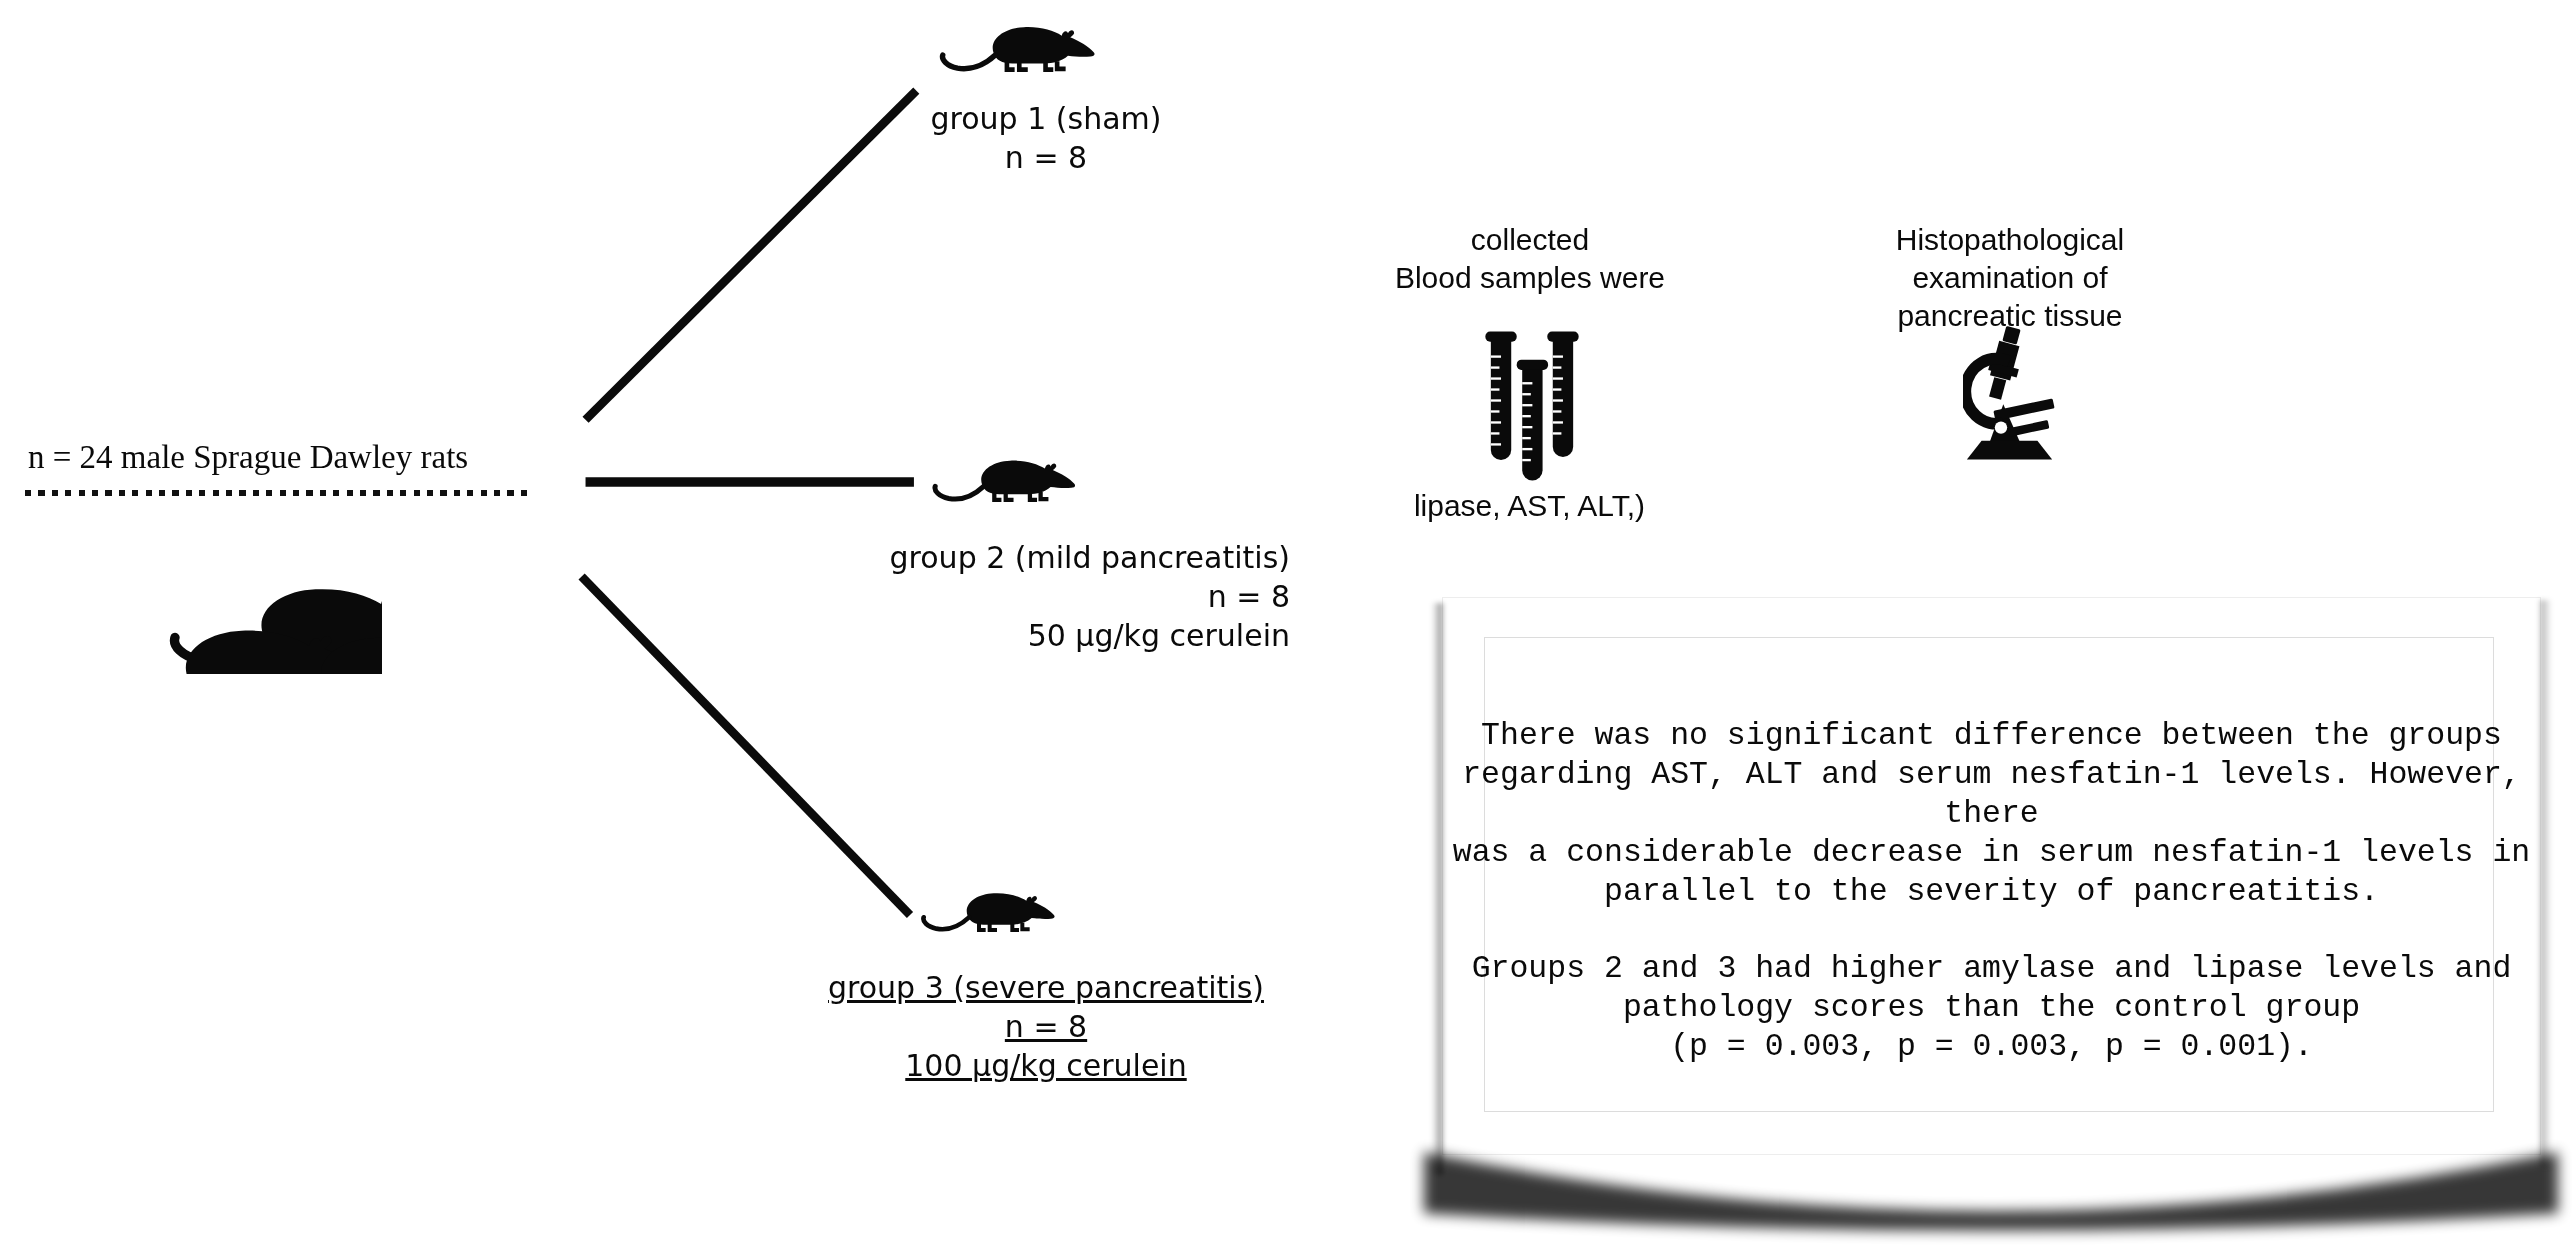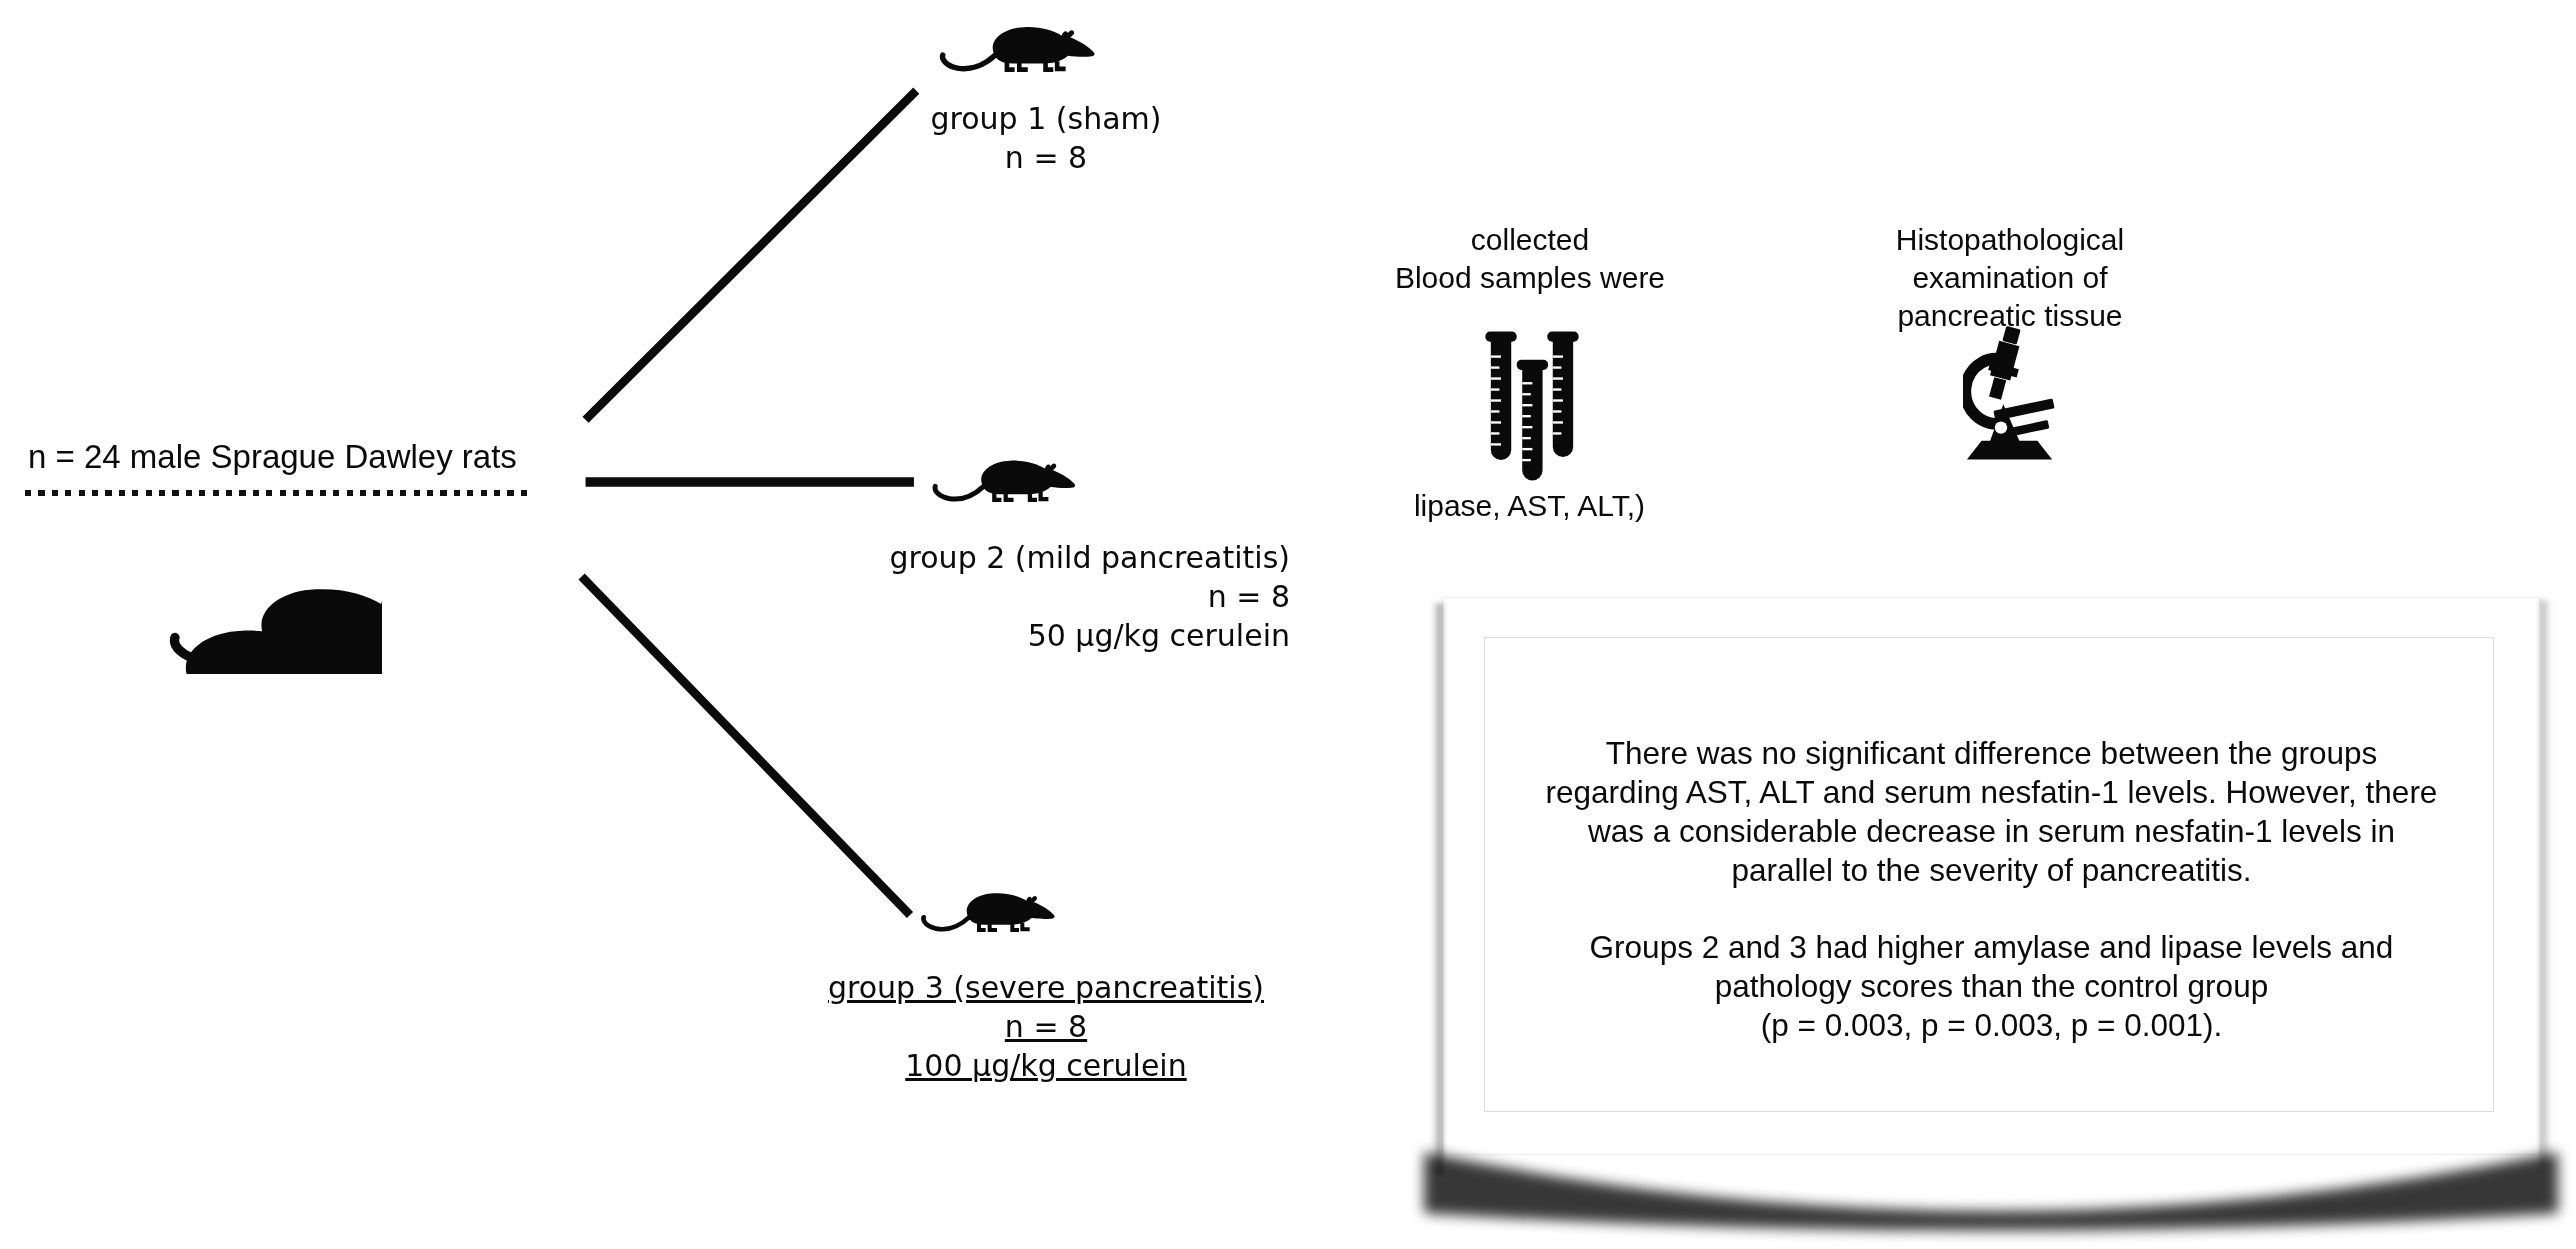--- a/index.html
+++ b/index.html
@@ -3,21 +3,21 @@
 <meta charset="utf-8">
 <style>
   html,body{margin:0;padding:0;background:#fff;}
   #canvas{
     position:relative;width:2576px;height:1249px;background:#ffffff;overflow:hidden;
     font-family:"Liberation Sans",sans-serif;color:#0a0a0a;
   }
   .abs{position:absolute;}
 
   
-  .cohort-label{left:28px;top:438px;font-size:33px;line-height:38px;white-space:nowrap;}
+  .cohort-label{left:28px;top:438px;font-size:33px;line-height:38px;white-space:nowrap;font-family:Liberation Serif, serif;}
   .dotted-divider{left:25px;top:490px;width:509px;height:6.3px;
     background:repeating-linear-gradient(to right,#111 0 6.3px,transparent 6.3px 13.4px);}
 
   
   .branches{left:0;top:0;width:2576px;height:1249px;}
 
   
   .rats-cluster{left:83px;top:570px;width:299px;height:104px;}
   .rat-g1{left:937px;top:21px;width:163px;height:51px;}
   .rat-g2{left:930px;top:455px;width:150px;height:47px;}
@@ -44,21 +44,21 @@
   .card::before{content:"";position:absolute;left:-11px;top:4.7px;bottom:-20.5px;width:11px;
     background:linear-gradient(to left,rgba(0,0,0,0.42),rgba(0,0,0,0.02));filter:blur(2.4px);}
   .card::after{content:"";position:absolute;right:-11px;top:1.6px;bottom:-12.6px;width:11px;
     background:linear-gradient(to right,rgba(0,0,0,0.30),rgba(0,0,0,0.02));filter:blur(2.4px);}
   .card-inner-border{position:absolute;left:41px;top:39px;width:1008px;height:473px;
     border:1.6px solid #dcdcdc;}
   .card-swoosh{position:absolute;left:-19px;top:554px;width:1134px;height:110px;overflow:visible;}
   .card-swoosh path{fill:#000;opacity:0.78;filter:blur(8px);}
   .card-text{position:absolute;left:0;width:100%;top:118px;text-align:center;
     font-size:31.5px;line-height:39px;color:#0a0a0a;}
-  .card-text p{margin:18px;}
+  .card-text p{margin:0;font-family:Liberation Mono, monospace;}
   .card-text p + p{margin-top:38px;}
 
   svg .ink{fill:#0a0a0a;}
   svg .ink-stroke{fill:none;stroke:#0a0a0a;}
 </style>
 </head>
 <body>
 
 <div id="canvas">
 

